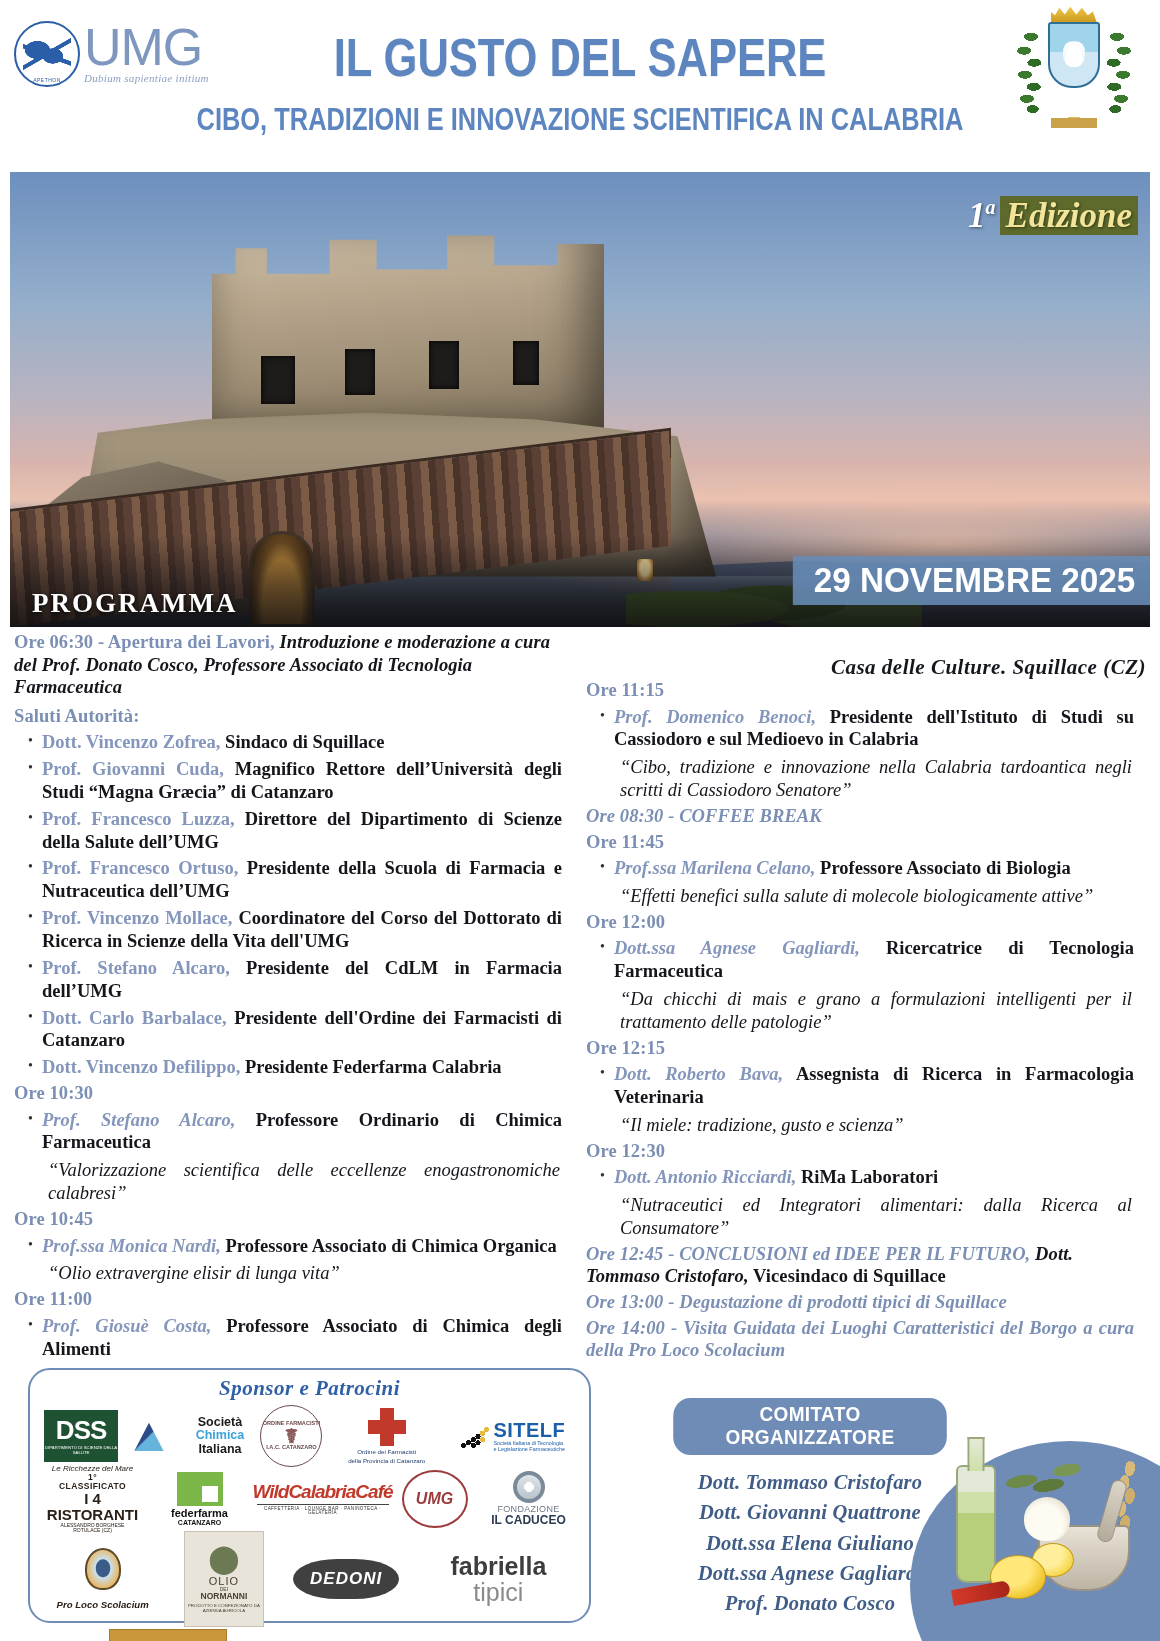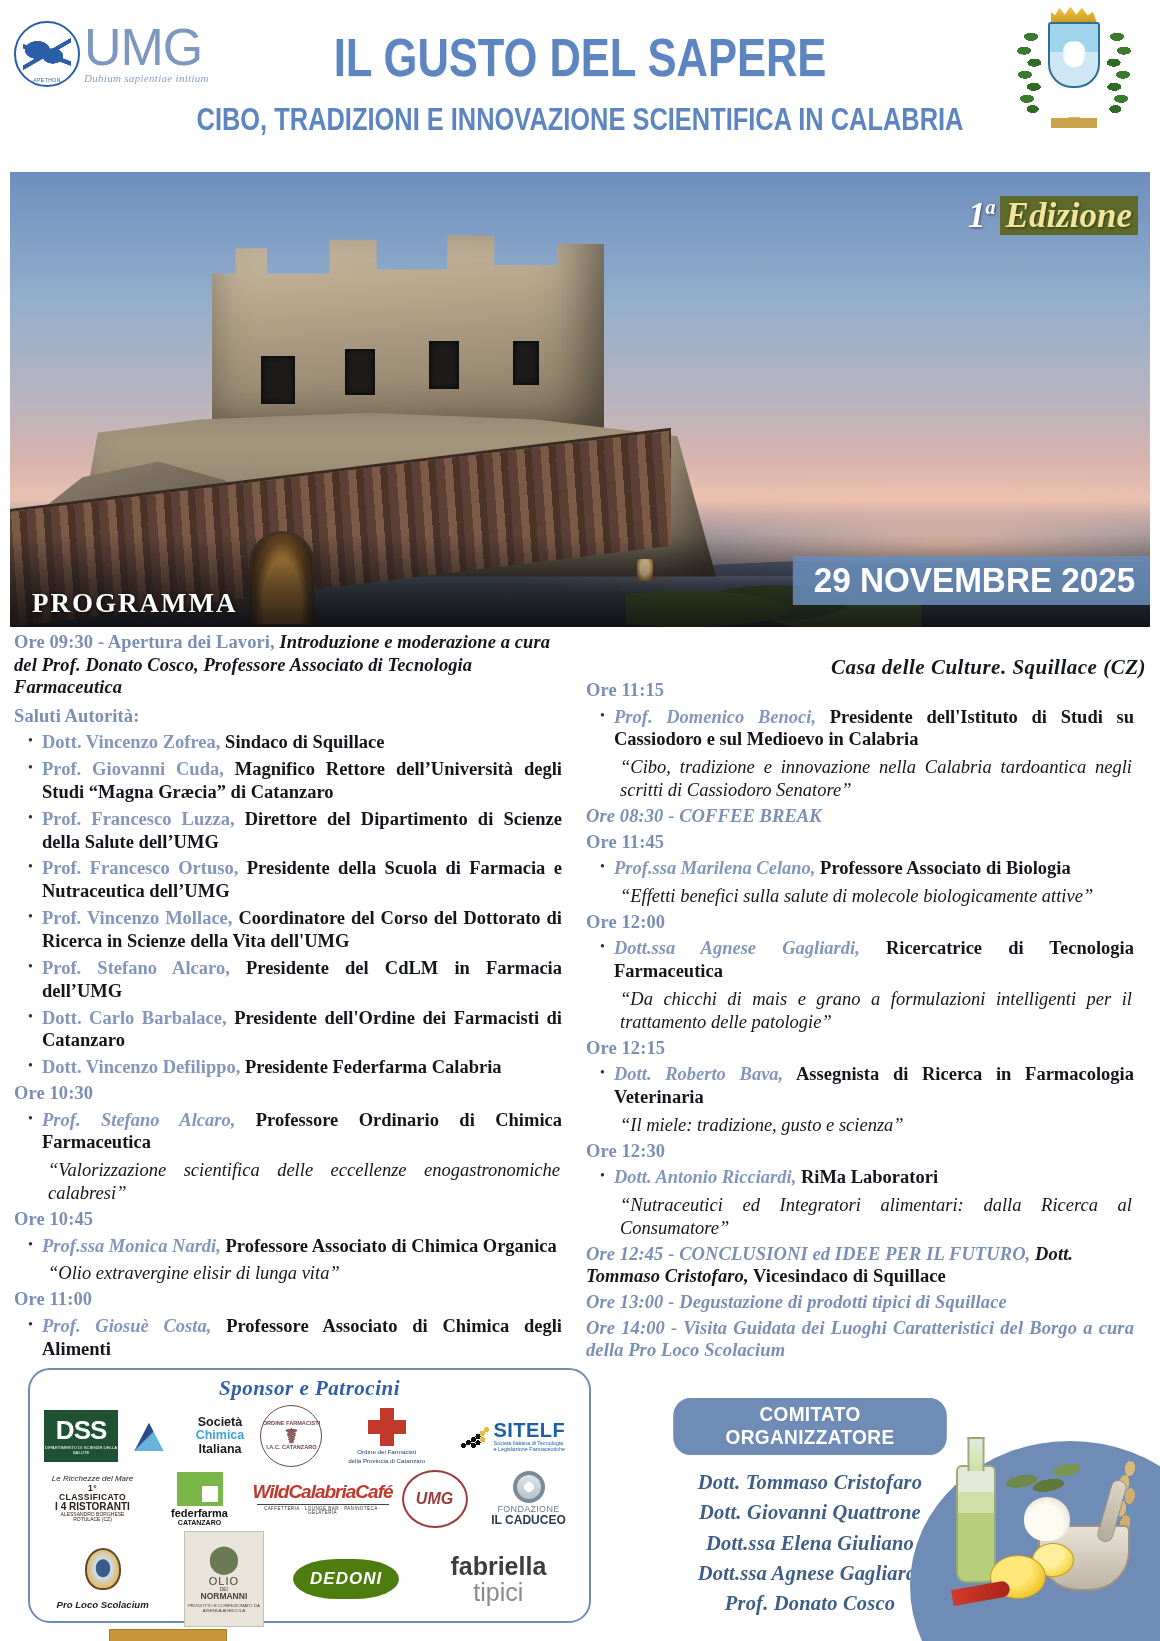--- a/index.html
+++ b/index.html
@@ -437,21 +437,21 @@
                  radial-gradient(circle 2.6px at 74% 40%, #e8b93c 99%, transparent),
                  radial-gradient(circle 2.6px at 76% 64%, #e8b93c 99%, transparent),
                  radial-gradient(circle 2.6px at 88% 26%, #e8b93c 99%, transparent); }
   .lg-sit .tx { text-align: left; }
   .lg-sit .big { font-size: 20px; font-weight: bold; color: #1b5fa8; letter-spacing: .5px; }
   .lg-sit .sm { font-size: 5.4px; color: #1b5fa8; }
 
   .lg-ris { width: 100px; height: 54px; color: #2a2018; }
   .lg-ris .scr { font-style: italic; font-size: 8px; }
   .lg-ris .c1 { font-size: 8.5px; font-weight: bold; letter-spacing: .4px; }
-  .lg-ris .c2 { font-size: 10px; font-weight: bold; }
+  .lg-ris .c2 { font-size: 15px; font-weight: bold; }
   .lg-ris .c3 { font-size: 5px; }
 
   .lg-fed { width: 88px; height: 60px; }
   .lg-fed .sq { width: 46px; height: 34px; background: #7ab648; position: relative; }
   .lg-fed .sq::after { content:""; position:absolute; right:4px; bottom:3px;
       width: 16px; height: 16px; background: #fff; border:1px solid #7ab648; }
   .lg-fed .t1 { font-size: 11px; font-weight: bold; color:#111; margin-top:2px; }
   .lg-fed .t2 { font-size: 7px; font-weight: bold; color:#111; }
 
   .lg-wdi { width: 132px; height: 44px; }
@@ -481,21 +481,21 @@
                 color: #2a2018; margin-top: 10px; text-align: center; }
 
   .lg-olio { width: 80px; height: 96px; background: #e8e4da; border: 1px solid #c9c2b4;
              color: #4a4132; }
   .lg-olio .tree { font-size: 28px; color: #6b7a52; line-height: 1; }
   .lg-olio .t1 { font-size: 11px; letter-spacing: 1px; margin-top: 3px; }
   .lg-olio .t2 { font-size: 5px; }
   .lg-olio .t3 { font-size: 8.5px; font-weight: bold; }
   .lg-olio .t4 { font-size: 4.4px; margin-top: 3px; }
 
-  .lg-ded { width: 106px; height: 40px; background: #4d7c0f; color: #fff;
+  .lg-ded { width: 106px; height: 40px; background: #404040; color: #fff;
      border-radius: 50%/60%; font-style: italic; font-weight: bold; font-size: 17px;
      letter-spacing: 1px; }
 
   .lg-fab { width: 140px; height: 34px; font-size: 25px; font-weight: bold;
             color: #3d3d3d; }
   .lg-fab .g { color: #8a8a8a; font-weight: normal; }
 
   .lg-miele { width: 118px; height: 52px; background: #c9973a; color: #fff;
               border: 1px solid #a87c28; }
 
@@ -692,21 +692,21 @@
     <div class="date-badge">29 NOVEMBRE 2025</div>
   </div>
 
   <div class="venue">Casa delle Culture. Squillace (CZ)</div>
 
   <div class="program">
 
     <div class="col left">
 
       <div class="ore">
-        <span>Ore 09:30 - Apertura dei Lavori,</span>
+        <span>Ore 06:30 - Apertura dei Lavori,</span>
         <span class="itb">Introduzione e moderazione a cura del Prof. Donato Cosco, Professore Associato di Tecnologia Farmaceutica</span>
       </div>
 
       <div class="ore" style="margin-top:6px;">Saluti Autorità:</div>
 
       <div class="bullet-row">
         <span class="dot">•</span>
         <span class="btxt"><span class="nm">Dott. Vincenzo Zofrea,</span> <span>Sindaco di Squillace</span></span>
       </div>
       <div class="bullet-row">

